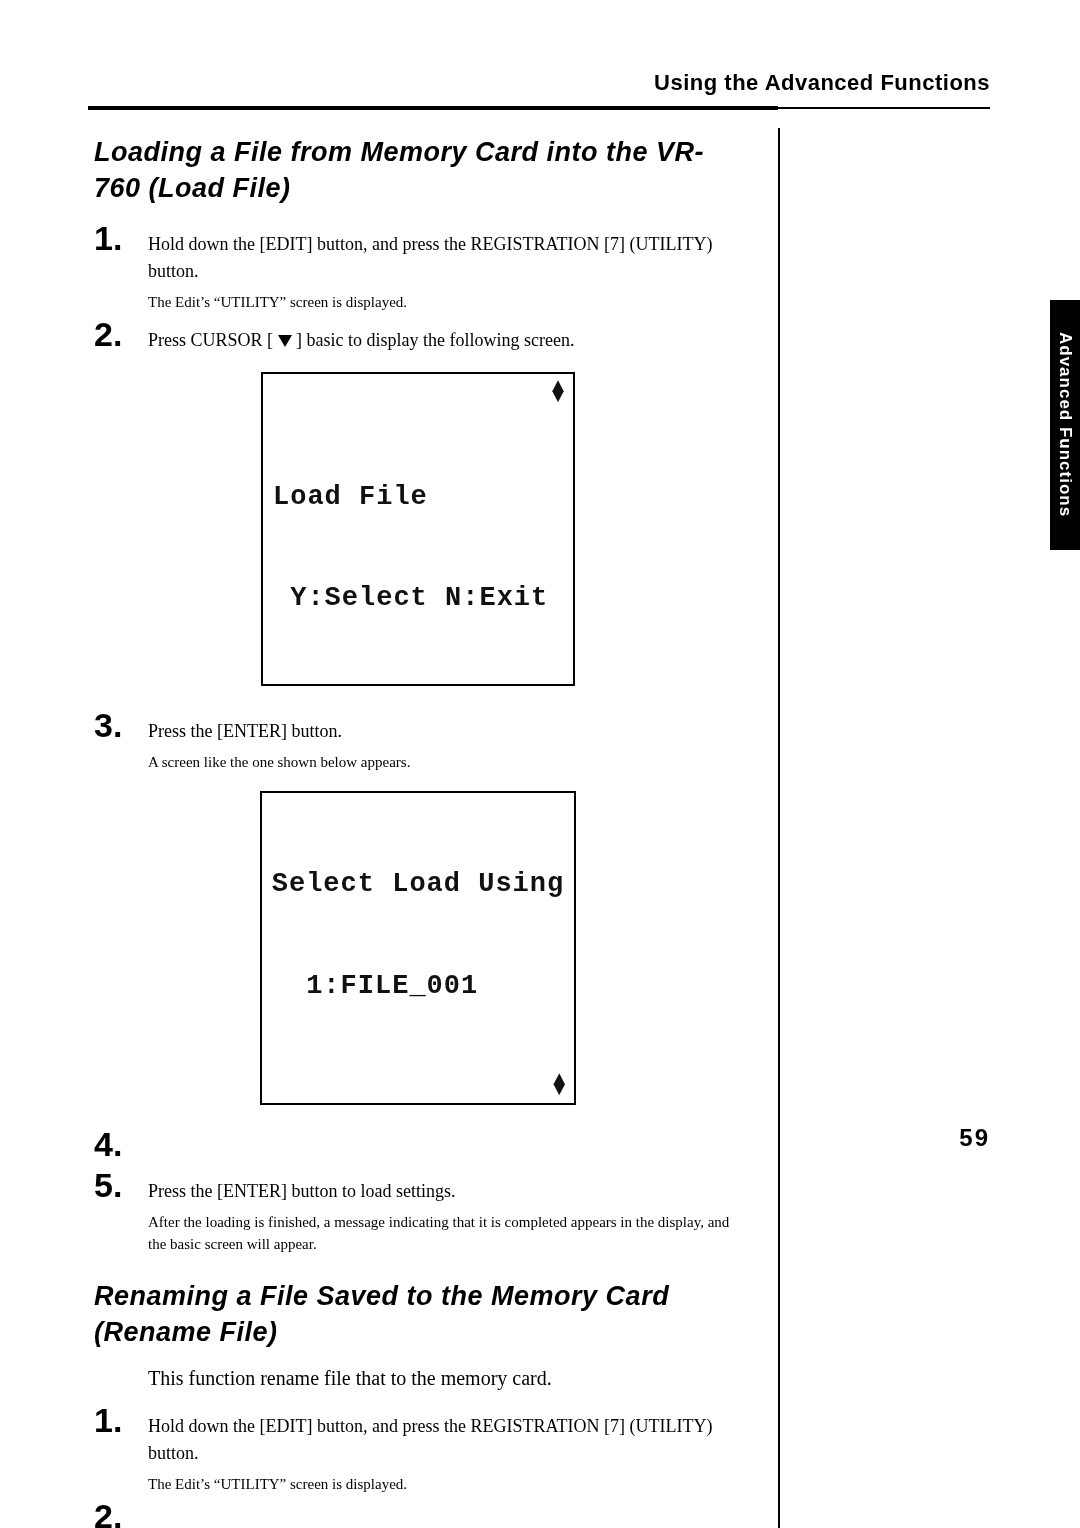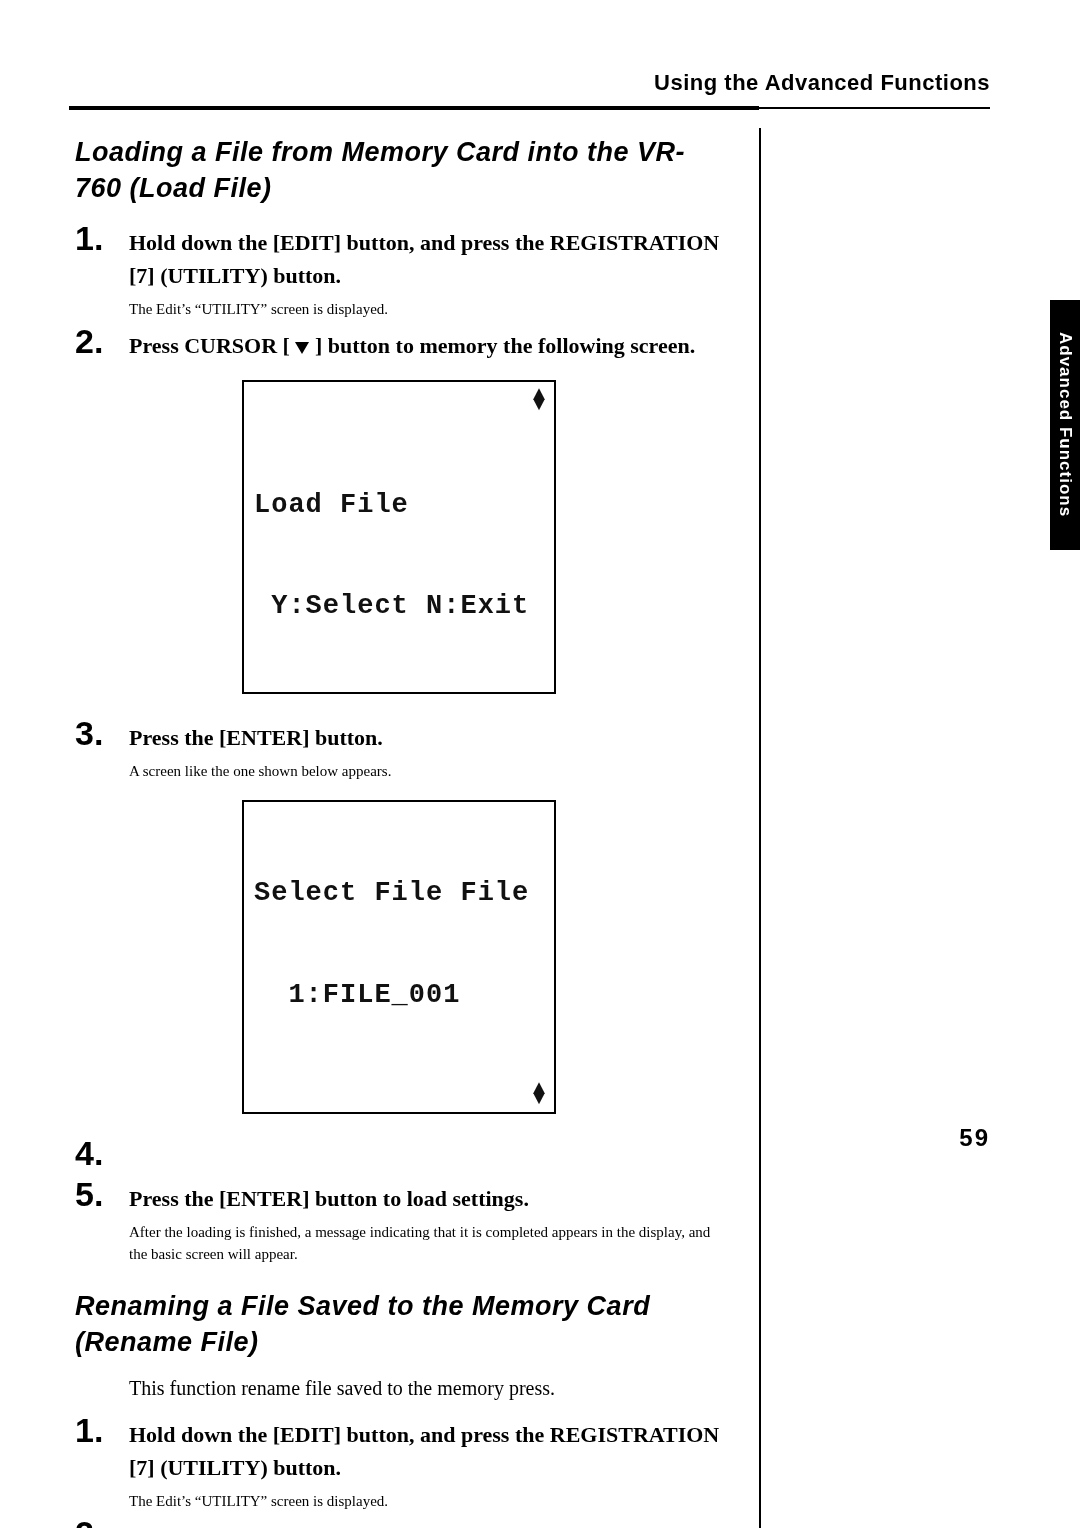--- a/index.html
+++ b/index.html
@@ -11,21 +11,21 @@
     background: #fff;
     font-family: "Times New Roman", Times, serif;
     color: #000;
     position: relative;
   }
   .page {
     position: relative;
     width: 1080px;
     height: 1192px;
     box-sizing: border-box;
-    padding: 70px 90px 60px 69px;
+    padding: 70px 90px 60px 88px;
   }
   .running-head {
     font-family: Arial, Helvetica, sans-serif;
     font-weight: bold;
     font-size: 22px;
     letter-spacing: 0.5px;
     text-align: right;
     padding-right: 0;
     padding-bottom: 10px;
   }
@@ -85,22 +85,22 @@
     text-align: left;
     padding-left: 6px;
     box-sizing: border-box;
   }
   .step-body {
     flex: 1;
     padding-top: 6px;
   }
   .step-bold {
     font-family: "Times New Roman", Times, serif;
-    font-weight: bold;
-    font-size: 22px;
+    font-weight: normal;
+    font-size: 18px;
     line-height: 1.5;
   }
   .step-plain {
     font-family: "Times New Roman", Times, serif;
     font-weight: normal;
     font-size: 15px;
     line-height: 1.5;
     margin-top: 6px;
   }
   .indent-plain {
@@ -207,61 +207,61 @@
         <div class="step-body">
           <div class="step-bold">Hold down the [EDIT] button, and press the REGISTRATION [7] (UTILITY) button.</div>
           <div class="step-plain">The Edit’s “UTILITY” screen is displayed.</div>
         </div>
       </div>
 
       <div class="step">
         <div class="step-num"><span>2</span><span>.</span></div>
         <div class="step-body">
           <div class="step-bold">
-            <span>Press CURSOR [ </span><span class="tri tri-down"></span><span> ] button to memory the following screen.</span>
+            <span>Press CURSOR [ </span><span class="tri tri-down"></span><span> ] basic to display the following screen.</span>
           </div>
         </div>
       </div>
       <div class="lcd-wrap">
         <div class="lcd">
           <span class="arrow-ud top">▲<br>▼</span>
           <span class="line">Load File</span>
           <span class="line"> Y:Select N:Exit</span>
         </div>
       </div>
 
       <div class="step">
         <div class="step-num"><span>3</span><span>.</span></div>
         <div class="step-body">
           <div class="step-bold">Press the [ENTER] button.</div>
           <div class="step-plain">A screen like the one shown below appears.</div>
         </div>
       </div>
       <div class="lcd-wrap">
         <div class="lcd">
-          <span class="line">Select File File</span>
+          <span class="line">Select Load Using</span>
           <span class="line">  1:FILE_001</span>
           <span class="arrow-ud bot">▲<br>▼</span>
         </div>
       </div>
 
       <div class="step">
         <div class="step-num"><span>4</span><span>.</span></div>
       </div>
 
       <div class="step">
         <div class="step-num"><span>5</span><span>.</span></div>
         <div class="step-body">
           <div class="step-bold">Press the [ENTER] button to load settings.</div>
           <div class="step-plain">After the loading is finished, a message indicating that it is completed appears in the display, and the basic screen will appear.</div>
         </div>
       </div>
 
       <h2 class="section" style="margin-top:22px">Renaming a File Saved to the Memory Card (Rename File)</h2>
-      <div class="indent-plain">This function rename file saved to the memory press.</div>
+      <div class="indent-plain">This function rename file that to the memory card.</div>
 
       <div class="step">
         <div class="step-num"><span>1</span><span>.</span></div>
         <div class="step-body">
           <div class="step-bold">Hold down the [EDIT] button, and press the REGISTRATION [7] (UTILITY) button.</div>
           <div class="step-plain">The Edit’s “UTILITY” screen is displayed.</div>
         </div>
       </div>
 
       <div class="step">

